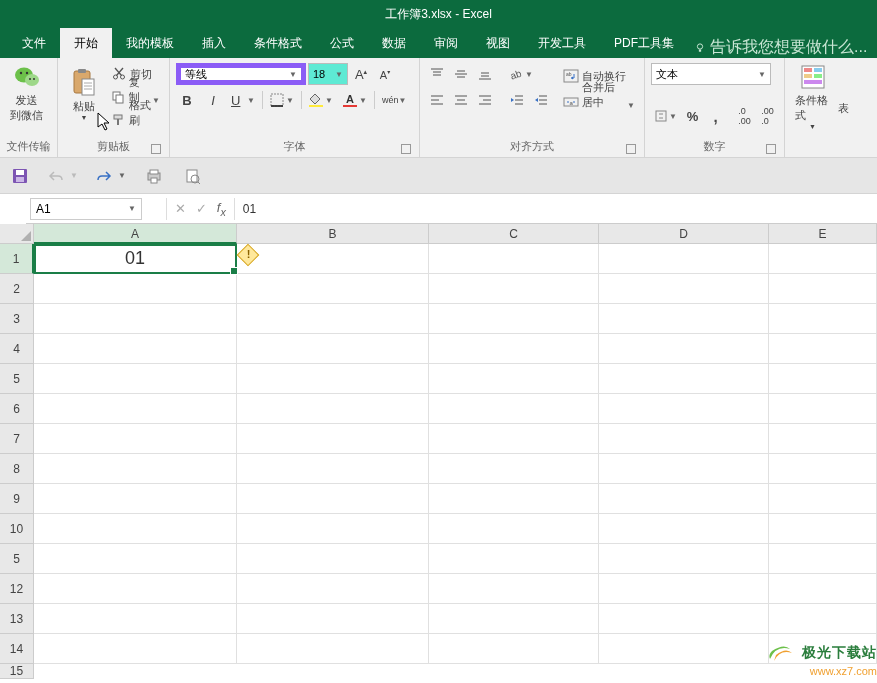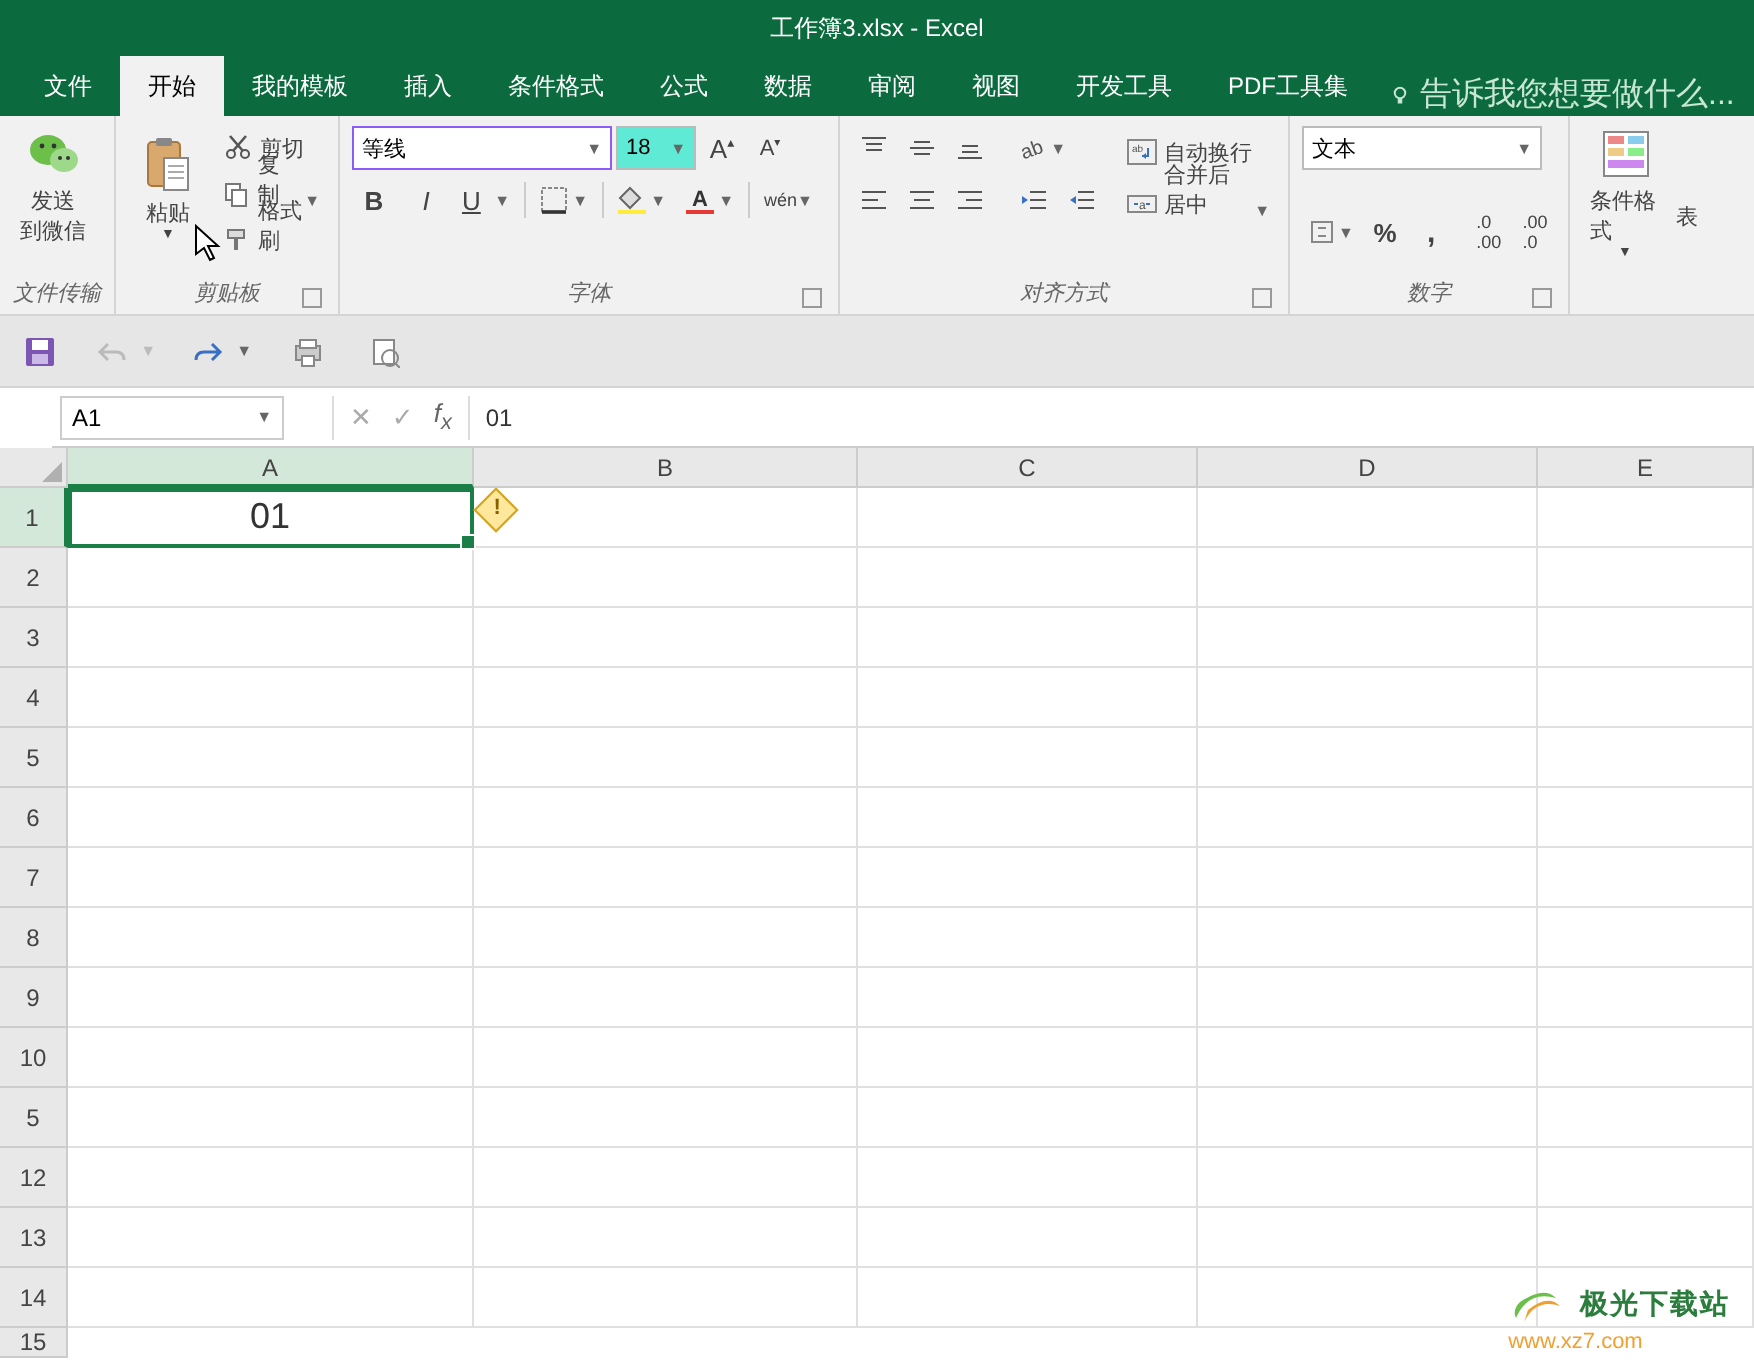--- a/index.html
+++ b/index.html
@@ -13,30 +13,30 @@
 .menutabs { height: 30px; background: #0c6b3e; display: flex; align-items: flex-end; padding: 0 8px; }
 .menutab { color: #fff; font-size: 12px; padding: 7px 14px 6px; cursor: pointer; }
 .menutab.active { background: #f1f1f1; color: #000000; }
 .tellme { color: #c8e6d4; font-size: 16px; display: flex; align-items: center; gap: 4px; margin-left: 6px; }
 .bulb { width: 12px; height: 12px; display: inline-block; }
 
 
 .ribbon { height: 100px; background: #f1f1f1; border-bottom: 1px solid #d4d4d4; display: flex; }
 .rgroup { border-right: 1px solid #d4d4d4; padding: 3px 6px 0; display: flex; flex-direction: column; justify-content: space-between; }
 .rgroup-body { display: flex; gap: 4px; }
-.rgroup-label { text-align: center; font-size: 11px; color: #666; padding: 2px 0 3px; position: relative; font-style: italic; }
+.rgroup-label { text-align: center; font-size: 11px; color: #666; padding: 2px 0 3px; position: relative; }
 .rgroup-launcher { position: absolute; right: 2px; bottom: 3px; width: 10px; height: 10px; border: 1px solid #999; cursor: pointer; }
 
 .bigbtn { display: flex; flex-direction: column; align-items: center; justify-content: center; padding: 2px 4px; cursor: pointer; font-size: 11px; color: #444; min-width: 40px; }
 .bigbtn .ico { width: 28px; height: 28px; margin-bottom: 2px; display: flex; align-items: center; justify-content: center; }
 .smallrow { display: flex; align-items: flex-end; gap: 3px; font-size: 11px; color: #444; padding: 1px 3px; cursor: pointer; height: 22px; }
 .smallrow .ico { width: 16px; height: 16px; display: flex; align-items: center; justify-content: center; }
 .col { display: flex; flex-direction: column; }
 
-.fontname { width: 130px; height: 22px; border: 1px solid #8b5cf6; font-size: 11px; padding: 0 4px; background: #fff; display: flex; align-items: center; justify-content: space-between; }
+.fontname { width: 130px; height: 22px; border: 5px solid #8b5cf6; font-size: 11px; padding: 0 4px; background: #fff; display: flex; align-items: center; justify-content: space-between; }
 .fontsize { width: 40px; height: 22px; border: 1px solid #bbb; font-size: 11px; padding: 0 4px; background: #5eead4; display: flex; align-items: center; justify-content: space-between; }
 .dd { font-size: 8px; color: #666; }
 .iconbtn { width: 22px; height: 22px; display: flex; align-items: center; justify-content: center; cursor: pointer; font-size: 13px; color: #444; }
 .iconbtn.split { width: 30px; justify-content: space-between; padding: 0 3px; }
 .row { display: flex; align-items: center; gap: 2px; }
 
 .numfmt { width: 120px; height: 22px; border: 1px solid #bbb; font-size: 11px; padding: 0 4px; background: #fff; display: flex; align-items: center; justify-content: space-between; }
 
 
 .qat { height: 36px; background: #e6e6e6; border-bottom: 1px solid #d4d4d4; display: flex; align-items: center; padding: 0 10px; gap: 18px; }
@@ -70,21 +70,21 @@
 
 .activecell { position: absolute; left: 0; top: 0; width: 203px; height: 30px; border: 2px solid #1a7e47; pointer-events: none; }
 .activecell::after { content: ""; position: absolute; right: -3px; bottom: -3px; width: 6px; height: 6px; background: #1a7e47; border: 1px solid #fff; }
 
 .tracer { position: absolute; left: 206px; top: 3px; width: 16px; height: 16px; transform: rotate(45deg); background: #ffe89b; border: 1px solid #d4a321; cursor: pointer; }
 .tracer::after { content: "!"; position: absolute; transform: rotate(-45deg); left: 5px; top: 0px; font-size: 11px; color: #8a6100; font-weight: bold; }
 
 .cursor { position: absolute; left: 97px; top: 112px; pointer-events: none; z-index: 100; }
 
 
-.watermark { position: absolute; right: 12px; bottom: 6px; font-size: 14px; }
+.watermark { position: absolute; right: 0; bottom: 6px; text-align: right; font-size: 14px; }
 .watermark .t1 { color: #2a7d3c; font-weight: bold; letter-spacing: 1px; }
 .watermark .t2 { color: #f0a030; font-size: 11px; }
 .wmlogo { width: 28px; height: 24px; display: inline-block; vertical-align: middle; margin-right: 4px; }
 
 svg { display: block; }
 </style>
 </head>
 <body>
 
 <div class="titlebar">

